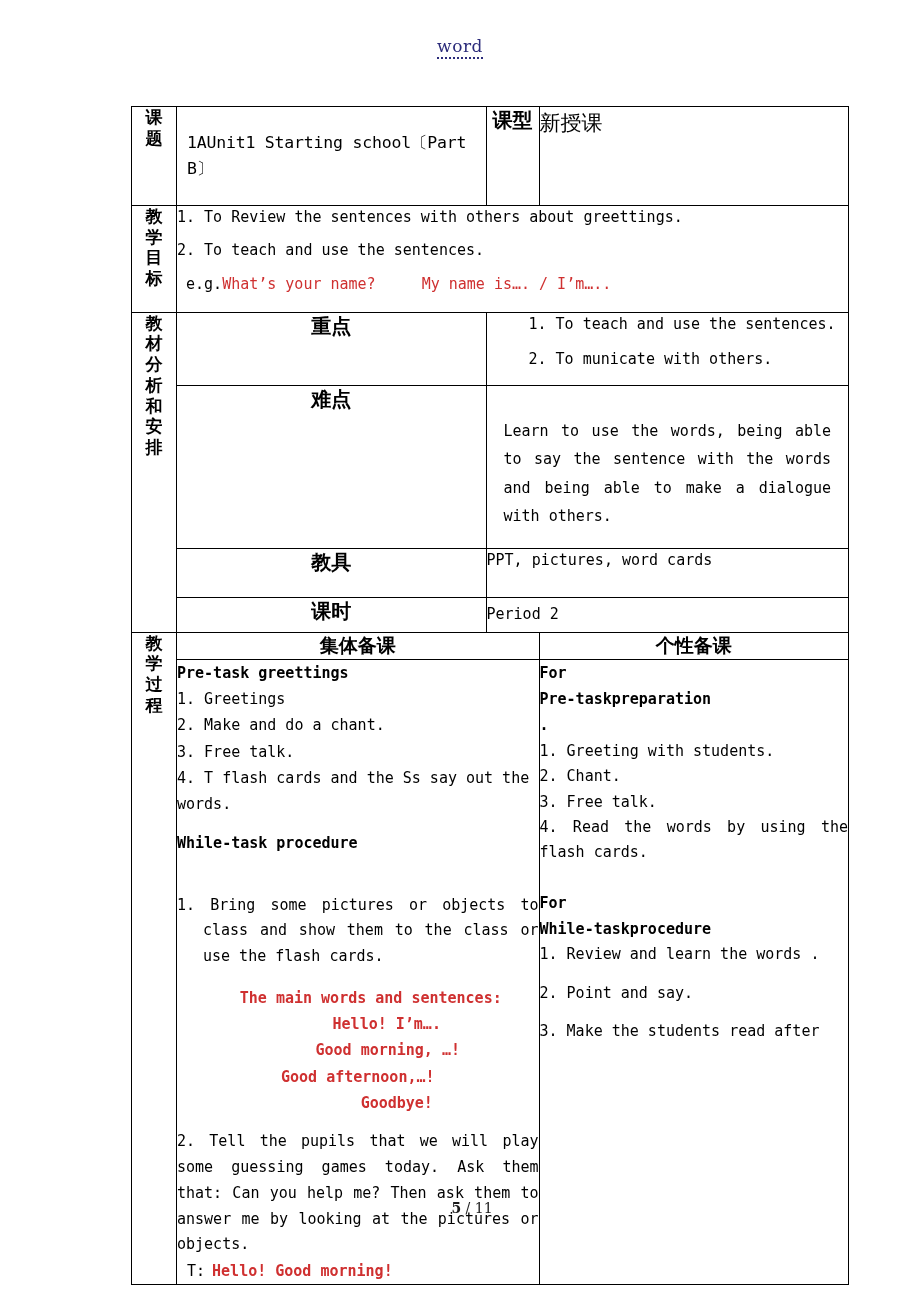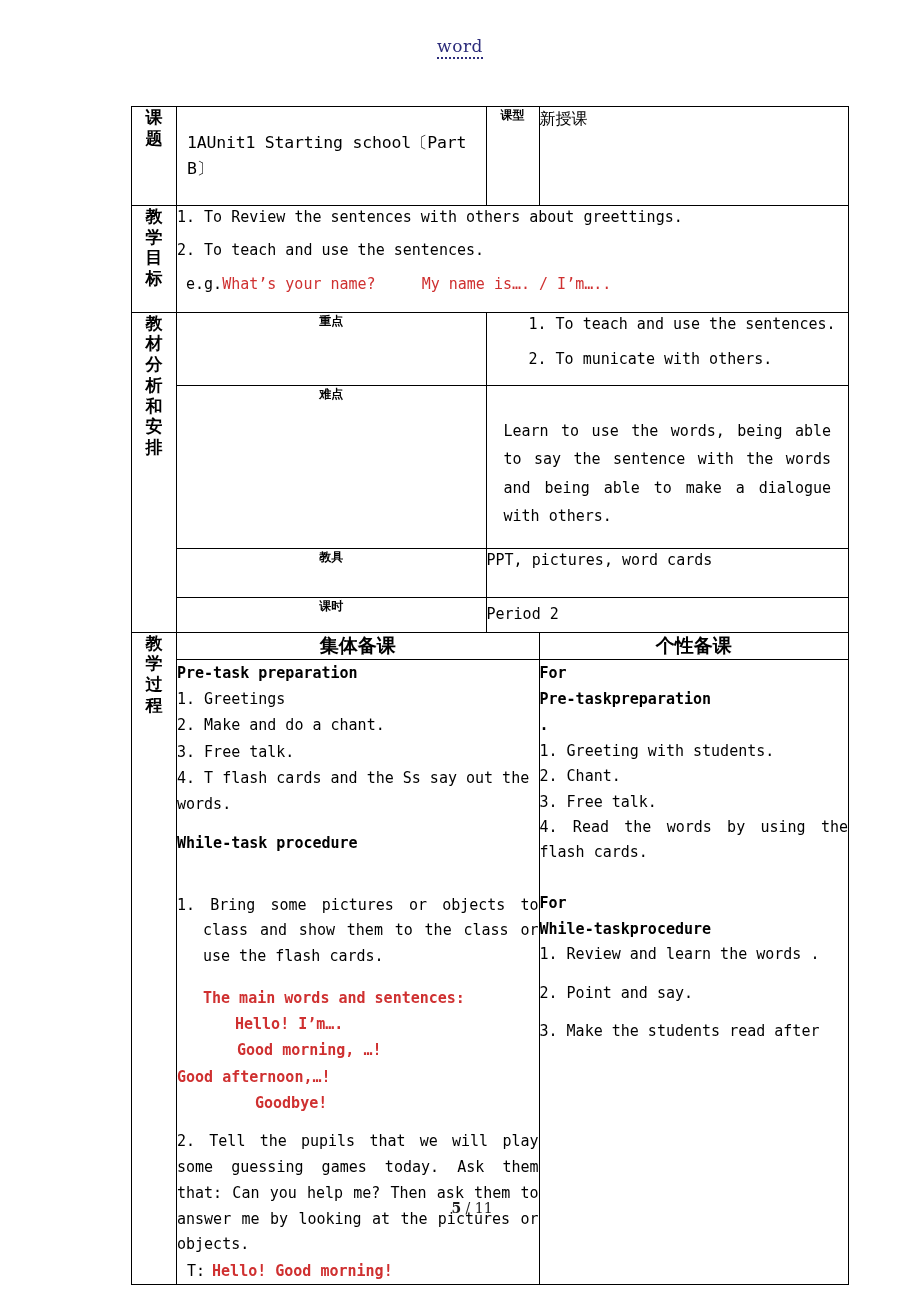--- a/index.html
+++ b/index.html
@@ -61,51 +61,51 @@
     letter-spacing: 0;
   }
   .vlabel span { display: block; }
 
   .hlabel {
     width: 80px;
     text-align: center;
     vertical-align: middle;
     font-family: "DejaVu Sans", "Liberation Sans", sans-serif;
     font-weight: bold;
-    font-size: 12px;
+    font-size: 20px;
     padding: 4px 2px;
   }
 
   .cell {
     padding: 8px 10px 8px 10px;
     font-size: 15px;
     line-height: 1.55;
   }
 
   
   .r-title .cell-title {
     vertical-align: middle;
     font-size: 16.5px;
     letter-spacing: -0.2px;
     padding-left: 10px;
   }
   .kexing-label { width: 52px; }
   .kexing-val {
     vertical-align: middle;
     font-family: "DejaVu Sans", "Liberation Sans", sans-serif;
-    font-size: 16px;
+    font-size: 21px;
     padding-left: 9px;
   }
 
   
   .obj-line { margin: 0 0 10px 0; white-space: nowrap; }
   .obj-line:last-child { margin-bottom: 16px; }
   .eg { padding-left: 9px; }
   .red { color: #cf3030; }
-  .red-b { color: #cf3030; font-weight: bold; }
+  .red-b { color: #cf3030; font-weight: bold; text-align: center; }
 
   .list-line { margin: 0 0 12px 0; padding-left: 42px; }
   .list-line:last-child { margin-bottom: 4px; }
 
   .justify-p {
     margin: 17px;
     text-align: justify;
     text-align-last: left;
     line-height: 1.9;
   }
@@ -240,21 +240,21 @@
       <span>过</span>
       <span>程</span>
     </td>
     <td class="sec-head" colspan="2">集体备课</td>
     <td class="sec-head">个性备课</td>
   </tr>
 
   <tr>
 
     <td class="proc-left" colspan="2">
-      <p class="plain-line bold">Pre-task preparation</p>
+      <p class="plain-line bold">Pre-task greettings</p>
       <p class="plain-line">1. Greetings</p>
       <p class="plain-line">2. Make and do a chant.</p>
       <p class="plain-line">3. Free talk.</p>
       <p class="plain-line">4. T flash cards and the Ss say out the words.</p>
       <div class="blank"></div>
       <p class="plain-line bold">While-task procedure</p>
       <p class="hang" style="line-height:1.72;">1. Bring some pictures or objects to class and show them to the class or use the flash cards.</p>
       <p class="plain-line red-b indent3" style="padding-left:26px;">The main words and sentences:</p>
       <p class="plain-line red-b indent1">Hello! I’m….</p>
       <p class="plain-line red-b indent2" style="padding-left:60px;">Good morning, …!</p>

